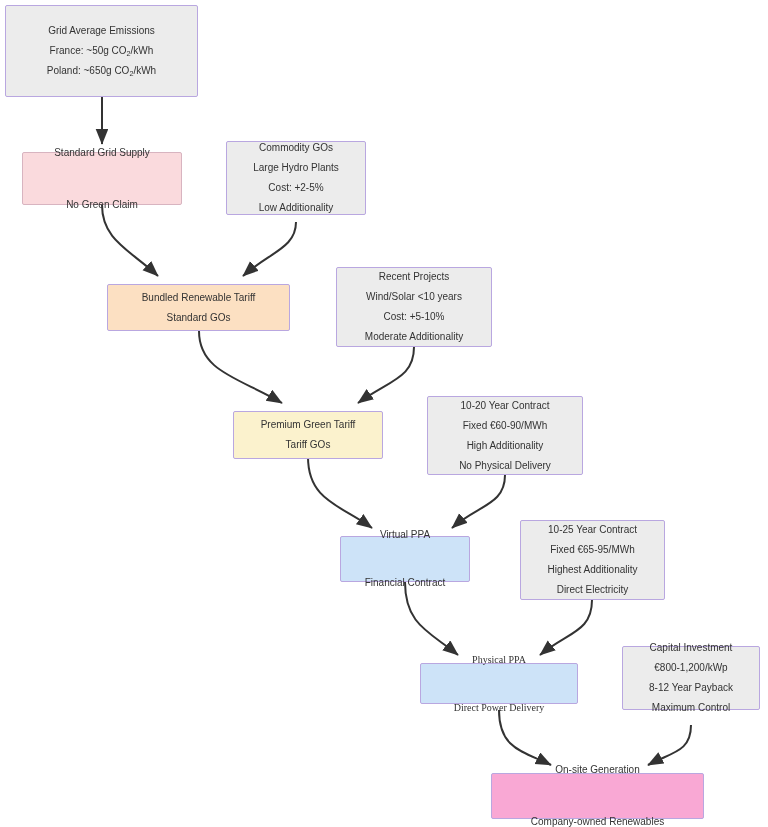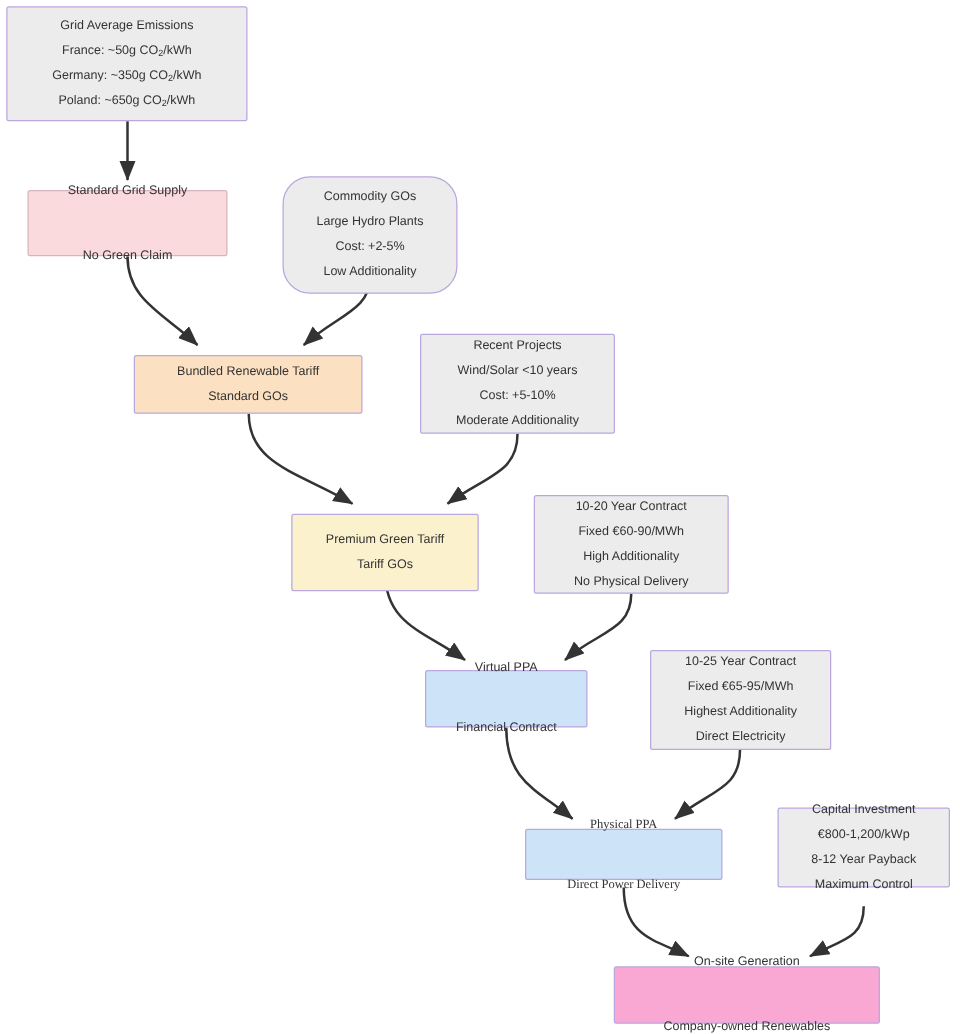--- a/index.html
+++ b/index.html
@@ -87,49 +87,48 @@
     <path d="M592,600 C592,632 568,632 540,655" fill="none" stroke="#333333" stroke-width="2" marker-end="url(#arrowhead)"></path>
 
     <path d="M499,710 C499,750 525,752 551,765" fill="none" stroke="#333333" stroke-width="2" marker-end="url(#arrowhead)"></path>
 
     <path d="M691,725 C691,752 672,752 648,765" fill="none" stroke="#333333" stroke-width="2" marker-end="url(#arrowhead)"></path>
   </svg>
 
   <div class="node n-gray" style="left:5px; top:5px; width:193px; height:92px;">
     <span class="line">Grid Average Emissions</span>
     <span class="line">France: ~50g CO<sub>2</sub>/kWh</span>
-    <span class="line">Germany: ~350g CO<sub>2</sub>/kWh</span>
     <span class="line">Poland: ~650g CO<sub>2</sub>/kWh</span>
   </div>
 
   <div class="node n-pink" style="left:22px; top:152px; width:160px; height:53px;gap:32px;">
     <span class="line">Standard Grid Supply</span>
     <span class="line">No Green Claim</span>
   </div>
 
-  <div class="node n-gray" style="left:226px; top:141px; width:140px; height:94px;border-radius:22px;">
+  <div class="node n-gray" style="left:226px; top:141px; width:140px; height:74px;">
     <span class="line">Commodity GOs</span>
     <span class="line">Large Hydro Plants</span>
     <span class="line">Cost: +2-5%</span>
     <span class="line">Low Additionality</span>
   </div>
 
   <div class="node n-orange" style="left:107px; top:284px; width:183px; height:47px;">
     <span class="line">Bundled Renewable Tariff</span>
     <span class="line">Standard GOs</span>
   </div>
 
   <div class="node n-gray" style="left:336px; top:267px; width:156px; height:80px;">
     <span class="line">Recent Projects</span>
     <span class="line">Wind/Solar &lt;10 years</span>
     <span class="line">Cost: +5-10%</span>
     <span class="line">Moderate Additionality</span>
   </div>
 
-  <div class="node n-yellow" style="left:233px; top:411px; width:150px; height:62px;">
+  <div class="node n-yellow" style="left:233px; top:411px; width:150px; height:48px;">
     <span class="line">Premium Green Tariff</span>
     <span class="line">Tariff GOs</span>
   </div>
 
   <div class="node n-gray" style="left:427px; top:396px; width:156px; height:79px;">
     <span class="line">10-20 Year Contract</span>
     <span class="line">Fixed €60-90/MWh</span>
     <span class="line">High Additionality</span>
     <span class="line">No Physical Delivery</span>
   </div>

